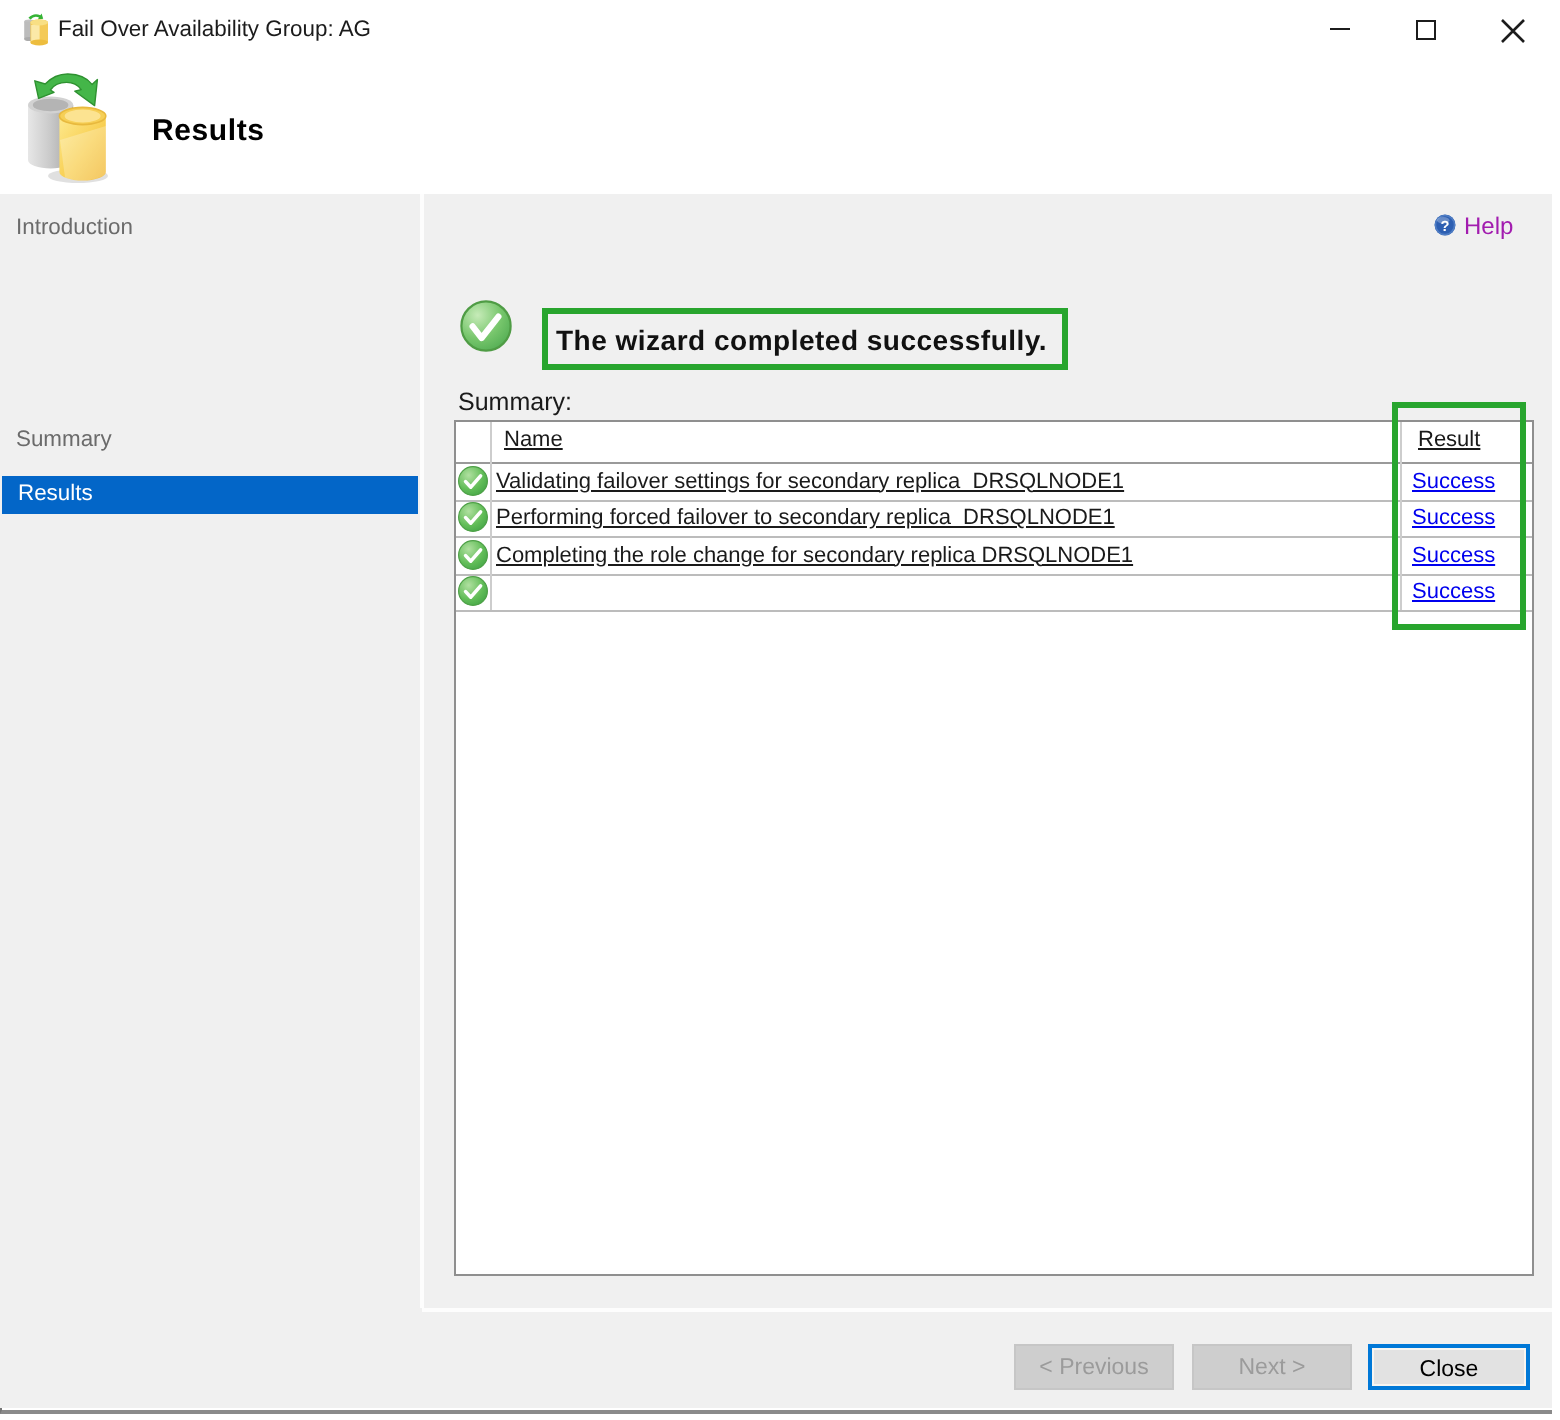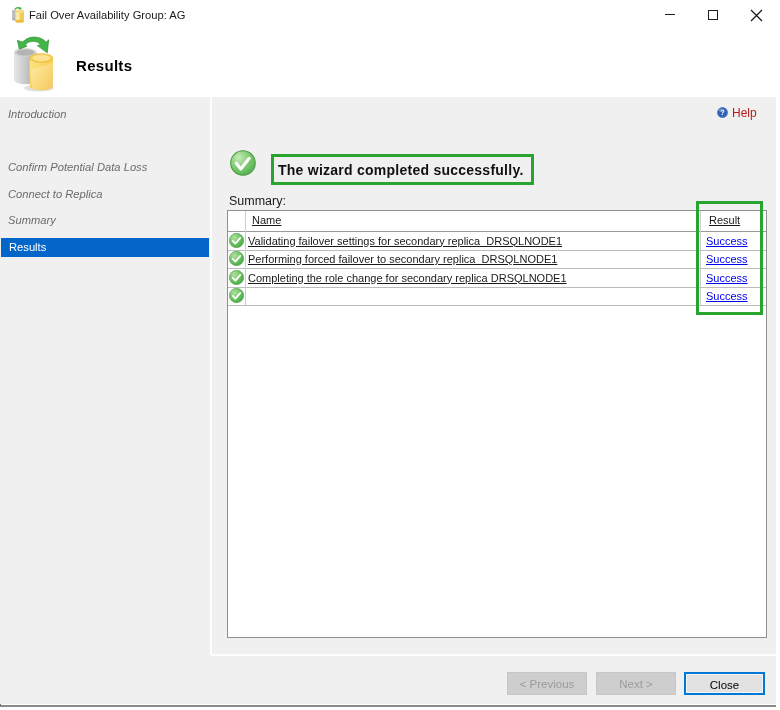--- a/index.html
+++ b/index.html
@@ -10,25 +10,25 @@
   
   #titlebar { left:0; top:0; width:776px; height:29px; background:#fff; }
   #titletext { left:29px; top:9px; font-size:11.2px; color:#1b1b1b; }
   .ctl { color:#1c1c1c; }
   
   #header { left:0; top:29px; width:776px; height:68px; background:#fff; }
   #hdrtitle { left:76px; top:56.5px; font-size:15px; font-weight:bold; color:#000; letter-spacing:0.3px; }
   
   #bodyarea { left:0; top:97px; width:776px; height:558px; background:#f0f0f0; }
   #sidediv { left:210px; top:97px; width:2px; height:557px; background:#fdfdfd; }
-  .navitem { left:8px; width:190px; font-size:11.2px; color:#6b6b6b;font-style:italic; }
+  .navitem { left:8px; width:190px; font-size:11.2px; color:#6b6b6b; }
   #navsel { left:1px; top:238px; width:208px; height:19px; background:#0366c8; }
   #navseltext { left:8px; top:2.5px; font-size:11.2px; color:#ffffff; position:absolute; }
   
-  #helptext { left:732px; top:106px; font-size:12px; color:#b91c1c; }
+  #helptext { left:732px; top:106px; font-size:12px; color:#a21caf; }
   
   #msgbox { left:271px; top:154px; width:263px; height:31px; border:3px solid #28a52e; }
   #msgtext { left:278px; top:162px; font-size:14px; font-weight:bold; color:#111; letter-spacing:0.25px; }
   #sumlabel { left:229px; top:194px; font-size:12.5px; color:#1a1a1a; }
   
   #tbl { left:227px; top:210px; width:540px; height:428px; background:#fff; border:1px solid #8f8f8f; }
   .hline { position:absolute; left:0; width:538px; height:1px; background:#bcbcbc; }
   .vline { position:absolute; top:0; width:1px; background:#cdcdcd; }
   .rowtext { position:absolute; left:20px; font-size:11px; color:#1a1a1a; white-space:pre;text-decoration:underline; }
   .succ { position:absolute; left:478px; font-size:11px; color:#0000ee; text-decoration:underline; }
@@ -86,22 +86,20 @@
     <ellipse cx="29.3" cy="22" rx="11.6" ry="4.3" fill="#f6cf56" stroke="#e8b93e" stroke-width="0.8"></ellipse>
     <ellipse cx="29.3" cy="22" rx="9" ry="3.2" fill="#fce391"></ellipse>
     <path d="M18 34 L40.9 27 L40.9 50 A11.6 4.3 0 0 1 20.5 52.7 Z" fill="#ffffff" opacity="0.25"></path>
     <path d="M7.3 13.2 L5.4 4.4 L10.6 6 Q15.5 0.9 22 1 Q30.3 1.2 34 6.2 L36.7 3.8 L35.3 16.8 L25.4 9.6 L28.6 8.8 Q26 5.2 21.3 5.2 Q15.8 5.2 13.2 9 L15 10.2 Z" fill="#44b649" stroke="#2e9130" stroke-width="0.7" stroke-linejoin="round"></path>
   </svg>
   <div id="hdrtitle" class="abs">Results</div>
 
   <div id="bodyarea" class="abs"></div>
   <div id="sidediv" class="abs"></div>
   <div class="navitem abs" style="top:108px">Introduction</div>
-  <div class="navitem abs" style="top:161px">Confirm Potential Data Loss</div>
-  <div class="navitem abs" style="top:187.5px">Connect to Replica</div>
   <div class="navitem abs" style="top:214px">Summary</div>
   <div id="navsel" class="abs">
       <div id="navseltext">Results</div>
     </div>
 
   <svg class="abs" style="left:716.5px;top:107px" width="11" height="11" viewBox="0 0 12 12">
     <circle cx="6" cy="6" r="5.7" fill="#2d5fb2"></circle>
     <circle cx="6" cy="6" r="5.2" fill="none" stroke="#4f7dc4" stroke-width="0.9"></circle>
     <ellipse cx="5" cy="3.4" rx="3.4" ry="1.8" fill="#ffffff" opacity="0.28"></ellipse>
     <text x="6" y="9" font-size="8" font-weight="bold" fill="#fff" text-anchor="middle" font-family="Liberation Sans">?</text>

